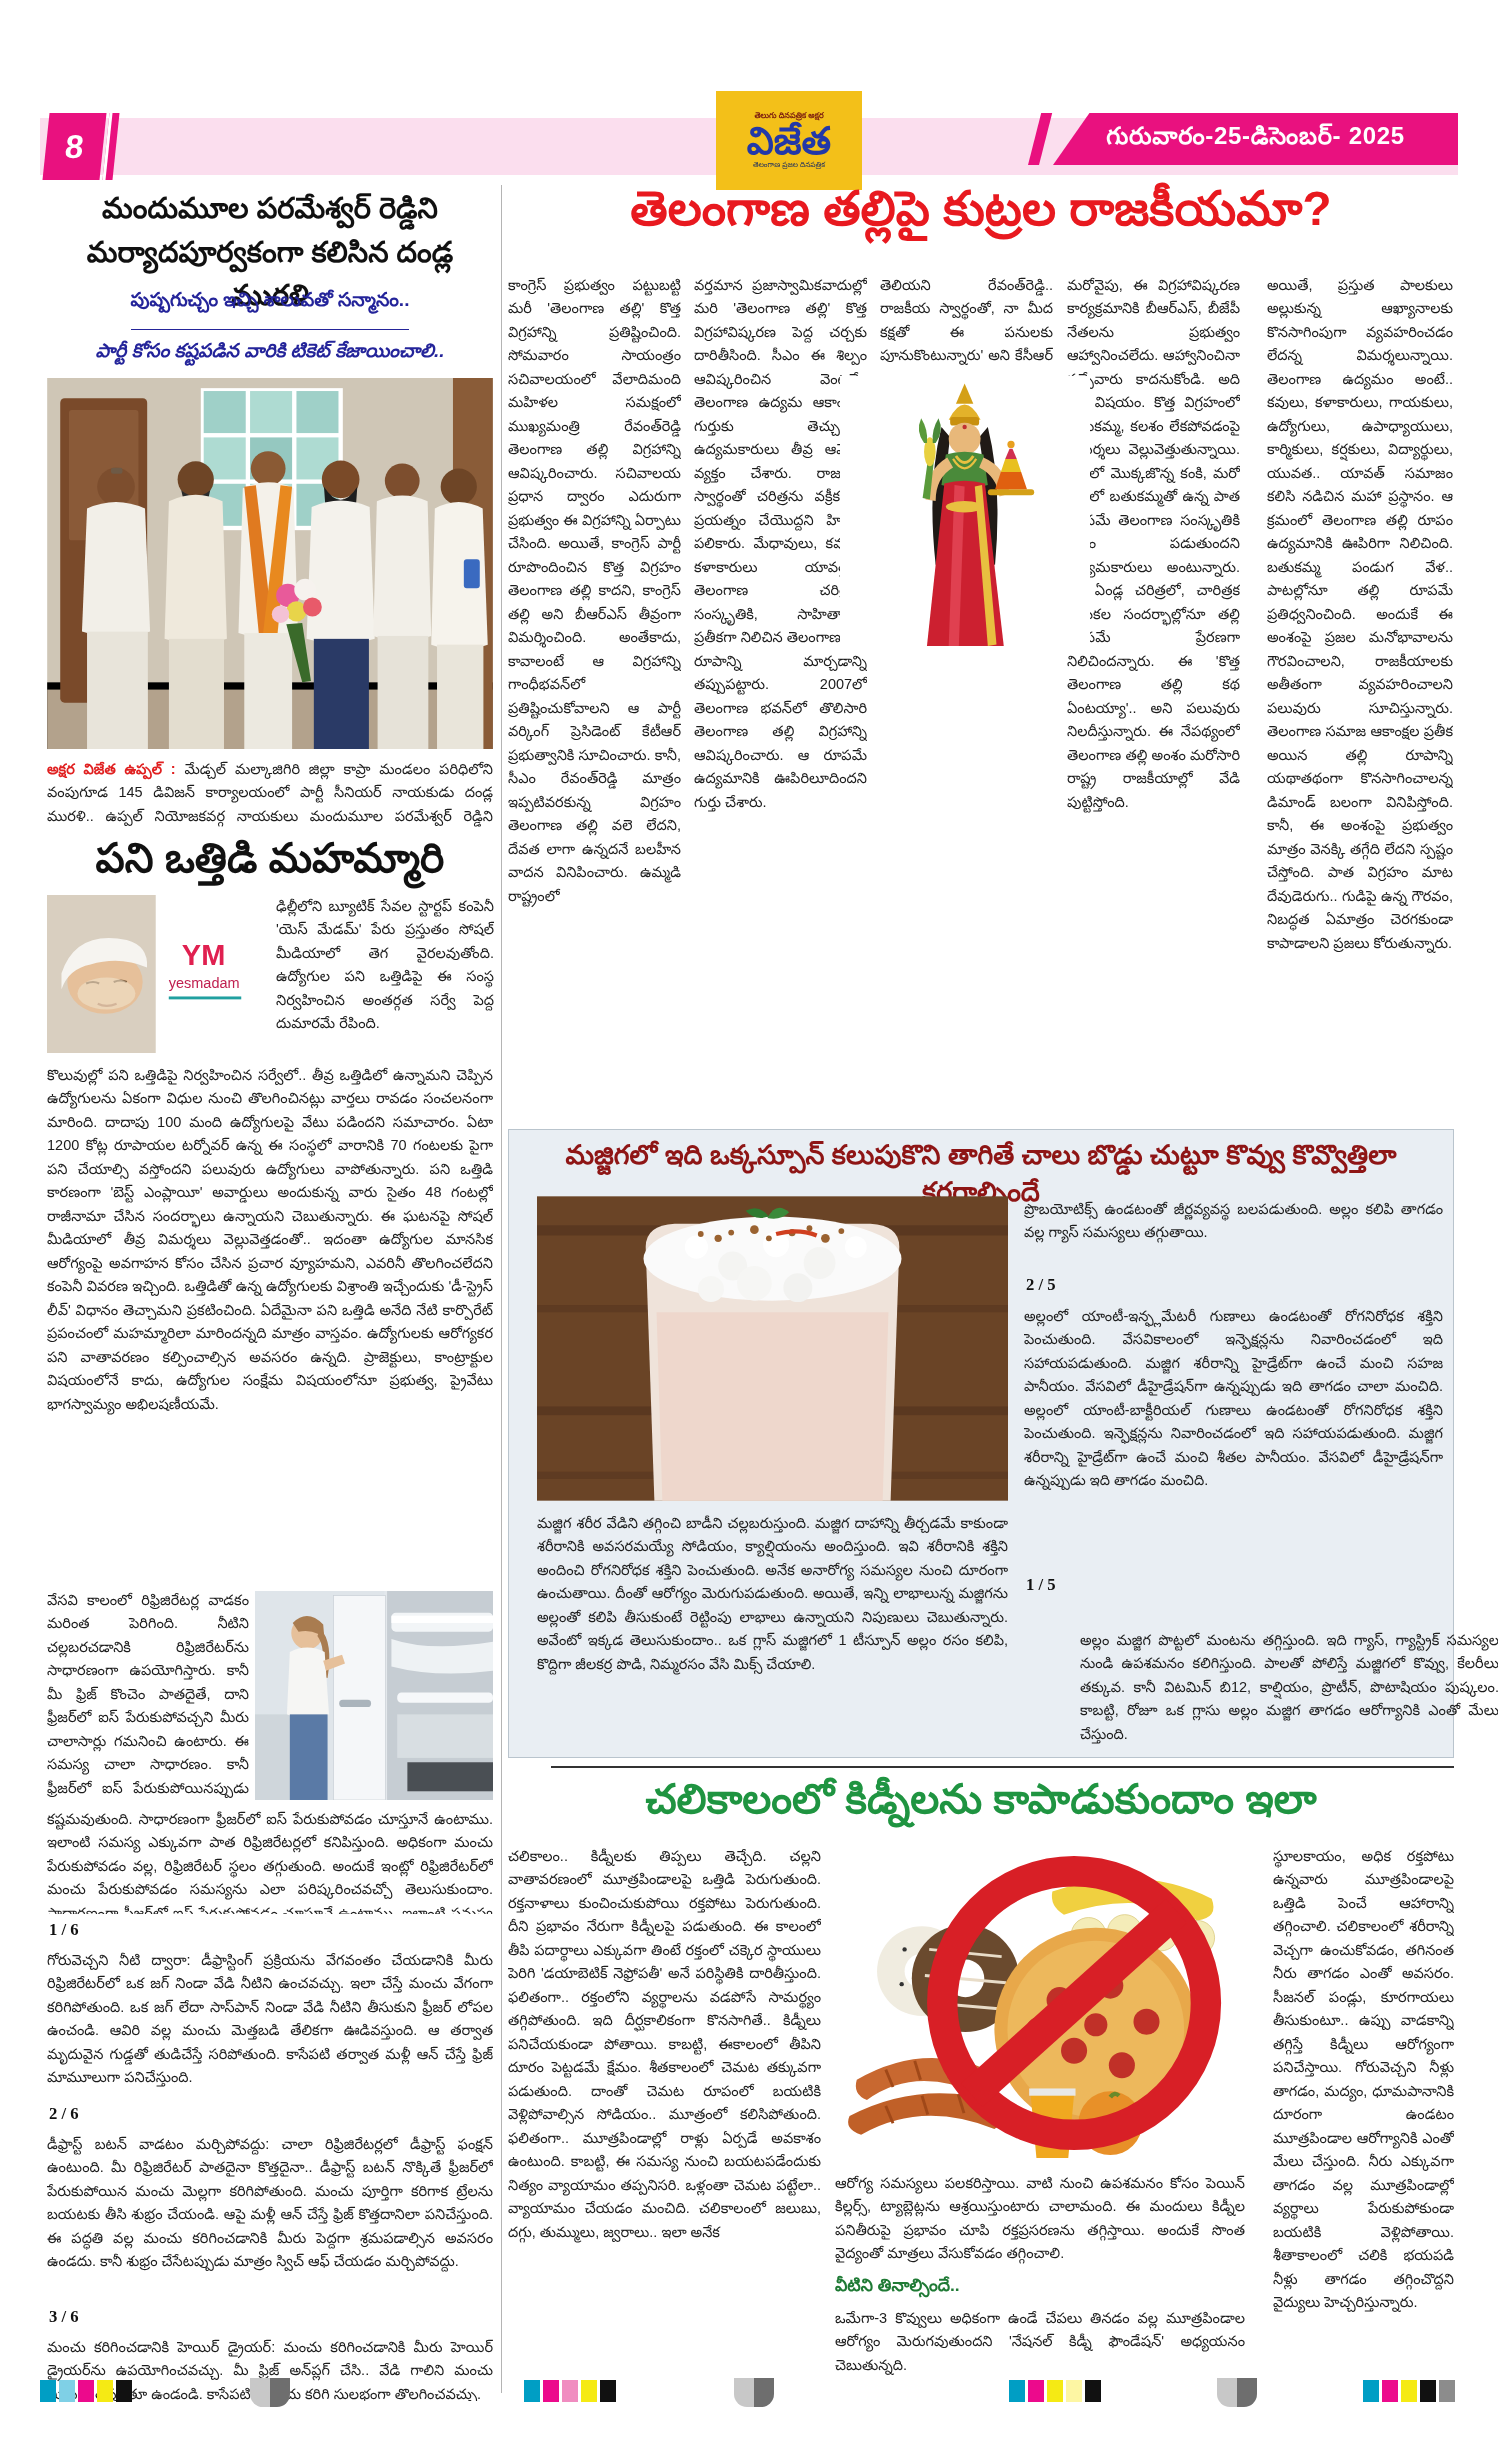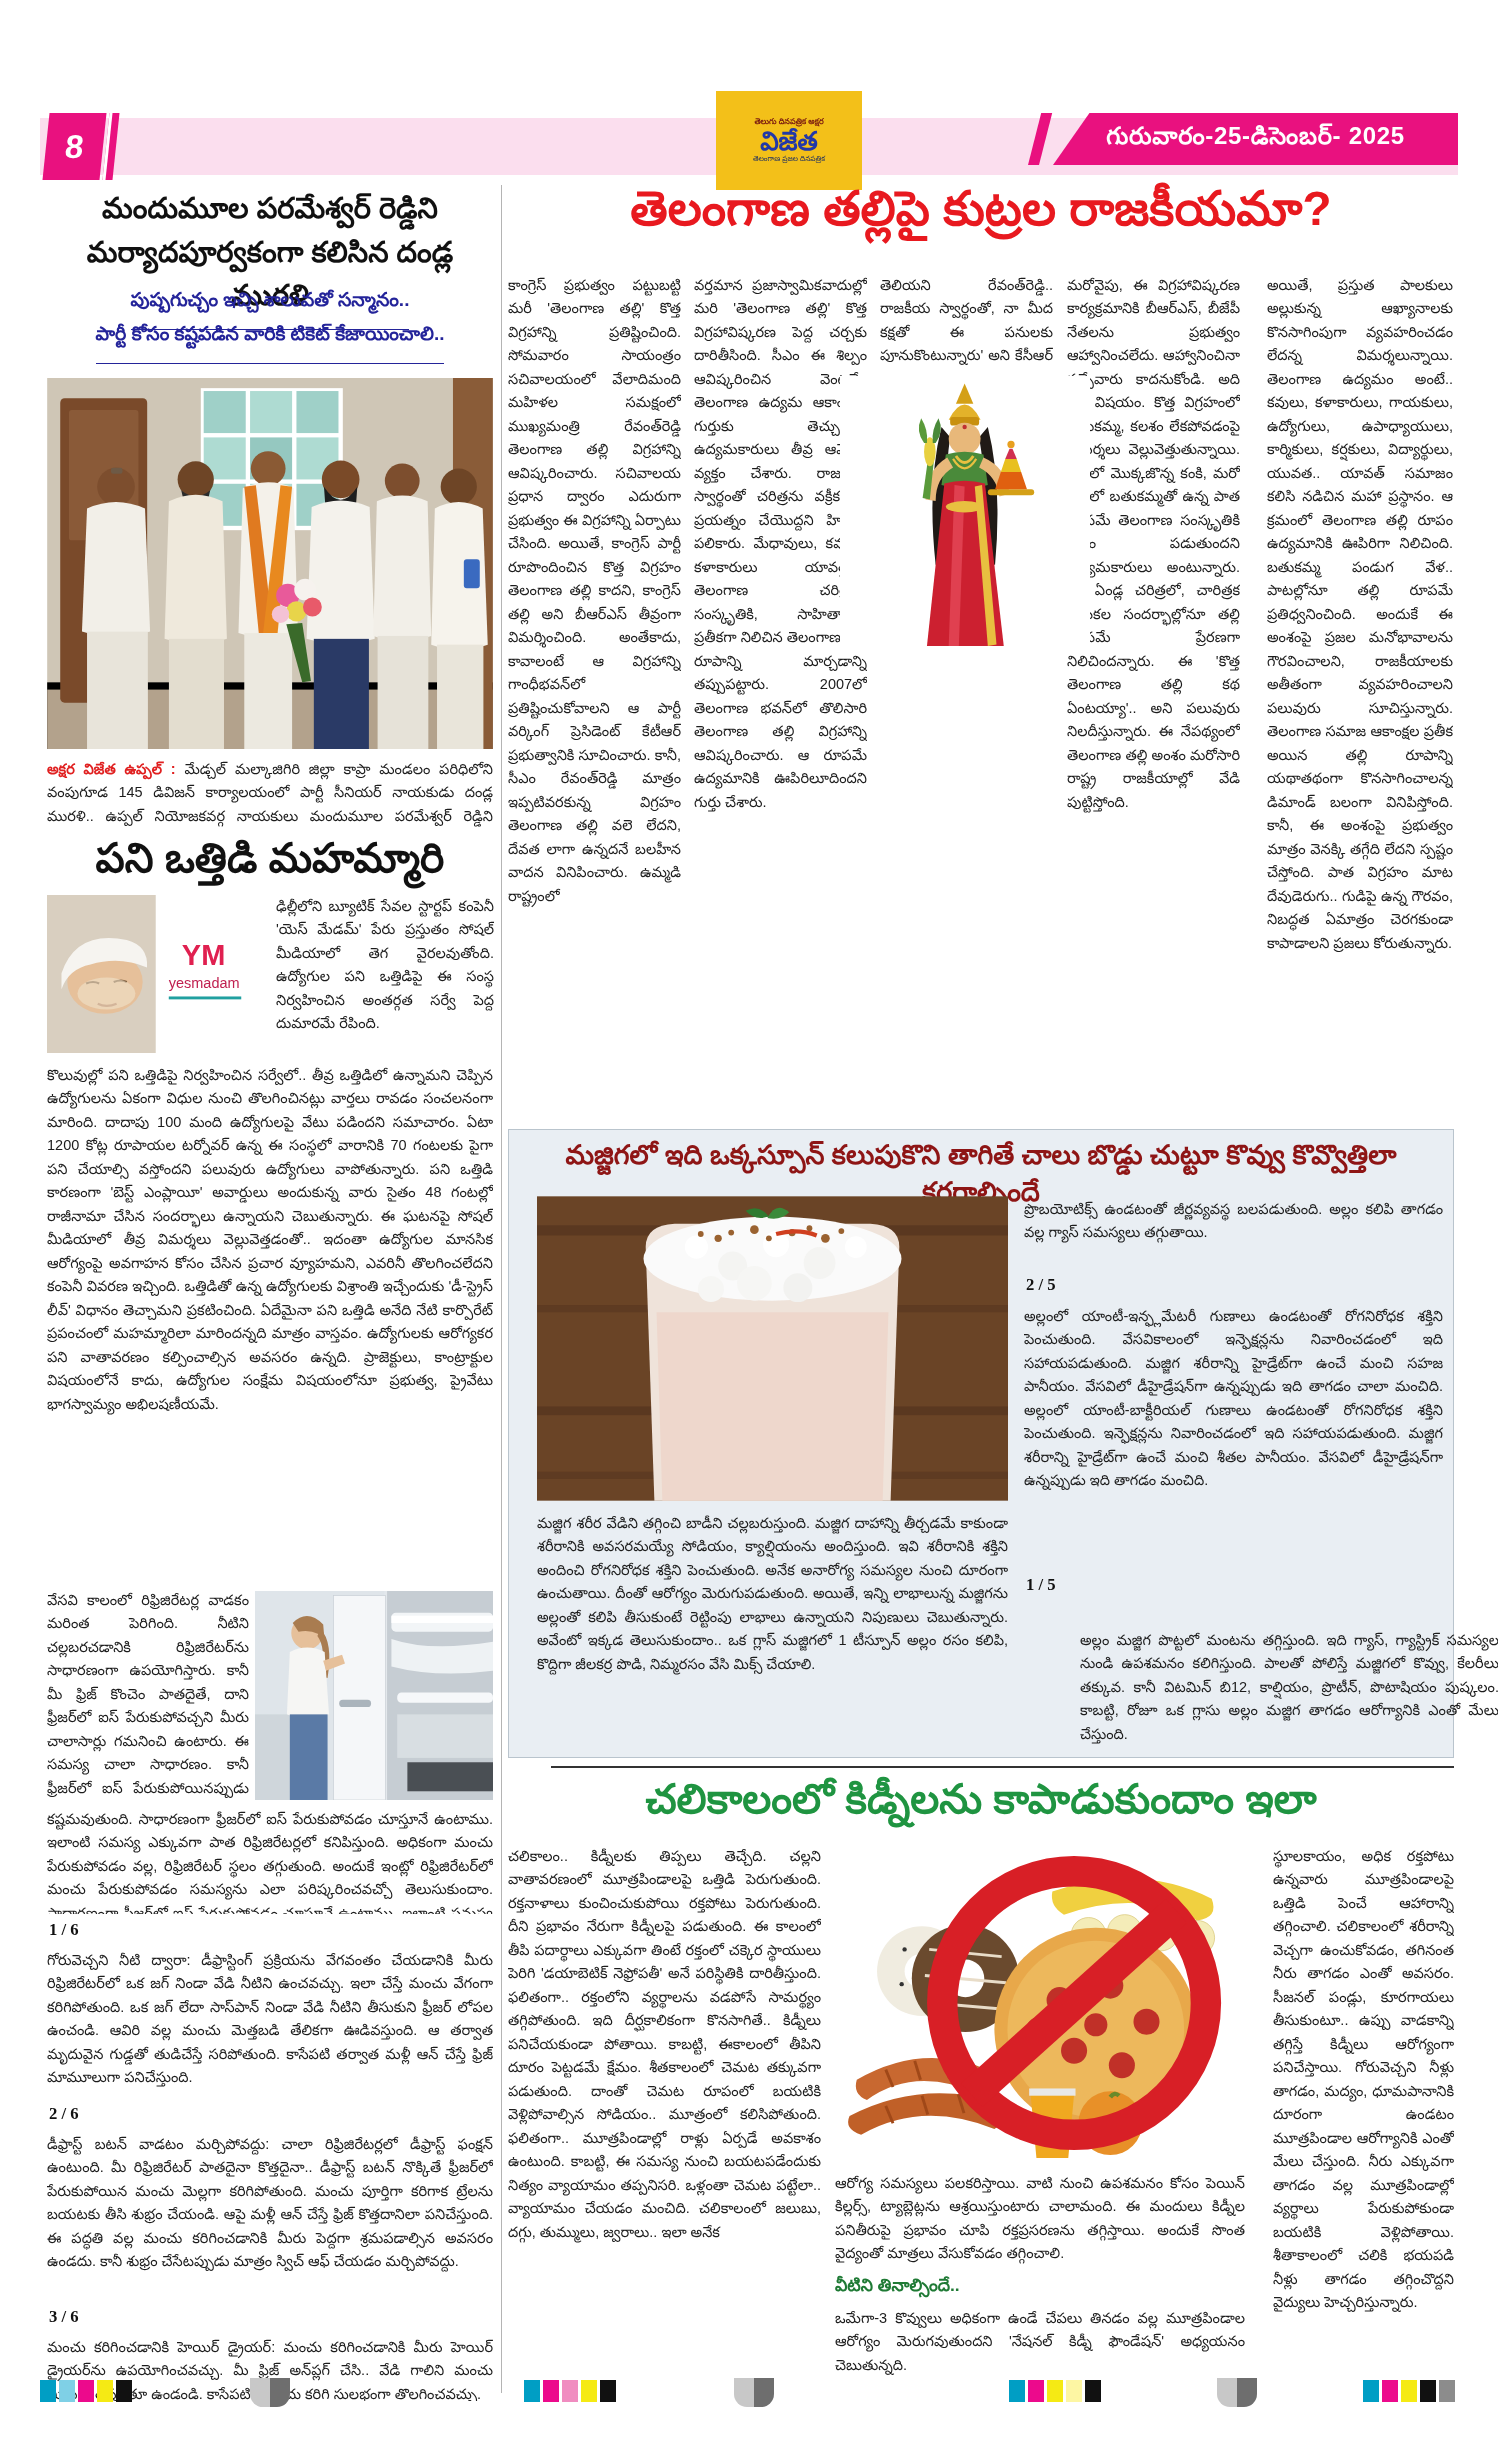--- a/index.html
+++ b/index.html
@@ -9,21 +9,21 @@
   .body-text{font-size:14.5px;line-height:1.62;text-align:justify;color:#1c1c1c;overflow:hidden;}
   
   .band{left:40px;top:118px;width:1418px;height:57px;background:#fbdeee;}
   .pagenum{left:46px;top:113px;width:57px;height:67px;background:#e9117f;transform:skewX(-6deg);
            display:flex;align-items:center;justify-content:center;}
   .pagenum span{color:#fff;font-size:33px;font-weight:bold;}
   .pagenum-stripe{left:106px;top:113px;width:7.3px;height:67px;background:#e9117f;transform:skewX(-6deg);border-left:3.6px solid #fff;}
   .logo{left:716px;top:91px;width:146px;height:99px;background:#f3c019;display:flex;flex-direction:column;
         align-items:center;justify-content:center;text-align:center;}
   .logo .t{font-size:8px;color:#7a1a10;font-weight:bold;}
-  .logo .m{font-size:26px;color:#2238a8;font-weight:bold;line-height:1.0;}
+  .logo .m{font-size:38px;color:#2238a8;font-weight:bold;line-height:1.0;}
   .logo .b{font-size:7.3px;color:#203060;}
   .dateplate{left:1053px;top:113px;width:405px;height:52px;background:#e9117f;
              clip-path:polygon(9% 0,100% 0,100% 100%,0 100%);display:flex;align-items:center;justify-content:center;}
   .dateplate span{color:#ffffff;font-size:24px;font-weight:bold;letter-spacing:0.7px;}
   .dateplate-stripe{left:1028px;top:113px;width:44px;height:52px;background:#e9117f;
              clip-path:polygon(30% 0,55% 0,25% 100%,0 100%);}
   
   .vrule{width:0.7px;background:#b4b4b4;}
   
   .h-black{font-weight:bold;color:#111;text-align:center;}
@@ -69,21 +69,21 @@
 
   <div class="abs vrule" style="left:501px;top:185px;height:2208px;"></div>
 
   <div class="abs h-black" style="left:47px;top:187px;width:446px;font-size:29px;line-height:1.5;">
     <div>మందుమూల పరమేశ్వర్ రెడ్డిని</div>
     <div>మర్యాదపూర్వకంగా కలిసిన దండ్ల మురళి</div>
   </div>
   <div class="abs sub-blue" style="left:47px;top:289px;width:446px;">
     <span>పుష్పగుచ్చం ఇచ్చి శాలువతో సన్మానం..</span>
   </div>
-  <div class="abs sub-blue" style="left:47px;top:323px;width:446px;">
+  <div class="abs sub-blue" style="left:47px;top:340px;width:446px;font-style:italic;">
     <span>పార్టీ కోసం కష్టపడిన వారికి టికెట్ కేజాయించాలి..</span>
   </div>
 
   <div class="abs" style="left:47px;top:378px;width:446px;height:371px;">
     <svg width="446" height="371" viewBox="0 0 615 512">
       <rect width="615" height="512" fill="#cfc6b6"></rect>
       <rect y="420" width="615" height="92" fill="#b6a globalization8f2"></rect>
       <rect y="430" width="615" height="82" fill="#b3a28c"></rect>
       <rect x="18" y="28" width="120" height="420" rx="6" fill="#7a4a2a"></rect>
       <rect x="30" y="44" width="96" height="180" rx="4" fill="#8a5a38"></rect>

